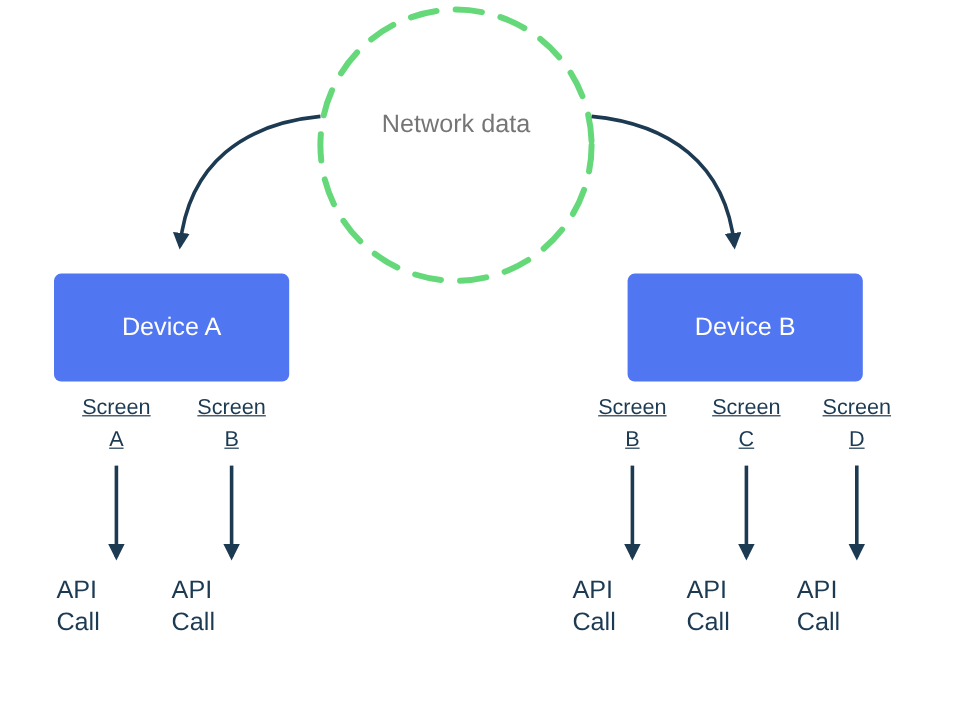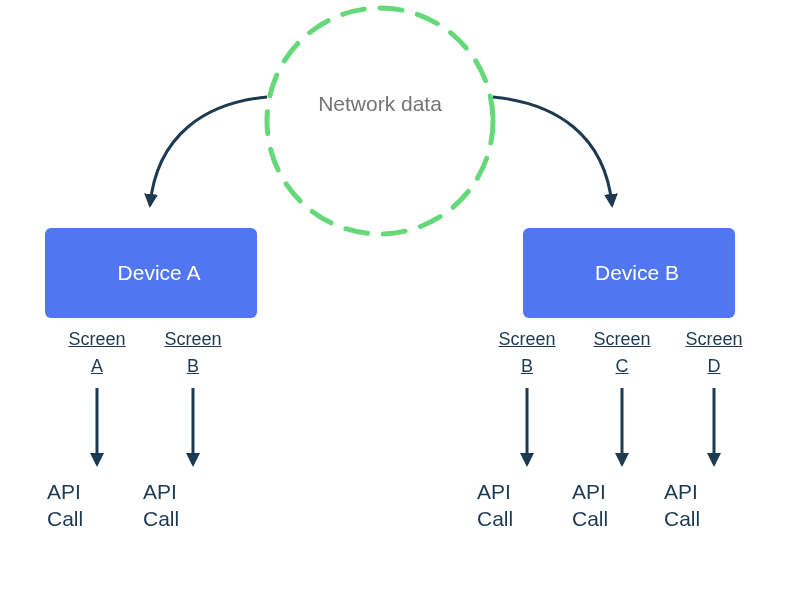--- a/index.html
+++ b/index.html
@@ -28,21 +28,21 @@
     position:absolute;left:270px;top:90px;width:220px;
     text-align:center;color:var(--text-gray);
     font-size:21px;line-height:28px;
   }
   .net-label span{display:block;}
 
   .device{
     position:absolute;top:228px;width:196px;height:90px;
     background:var(--device-blue);border-radius:6px;
     display:flex;align-items:center;justify-content:center;
-    color:var(--device-text);font-size:21px;padding-left:16px;
+    color:var(--device-text);font-size:21px;
   }
   .device-a{left:45px;}
   .device-b{left:523px;justify-content:center;}
 
   .screen-label{
     position:absolute;top:326px;width:100px;
     text-align:center;color:var(--text-dark);
     font-size:18px;line-height:27px;text-decoration:underline;
   }
   .screen-label span{display:block;}

